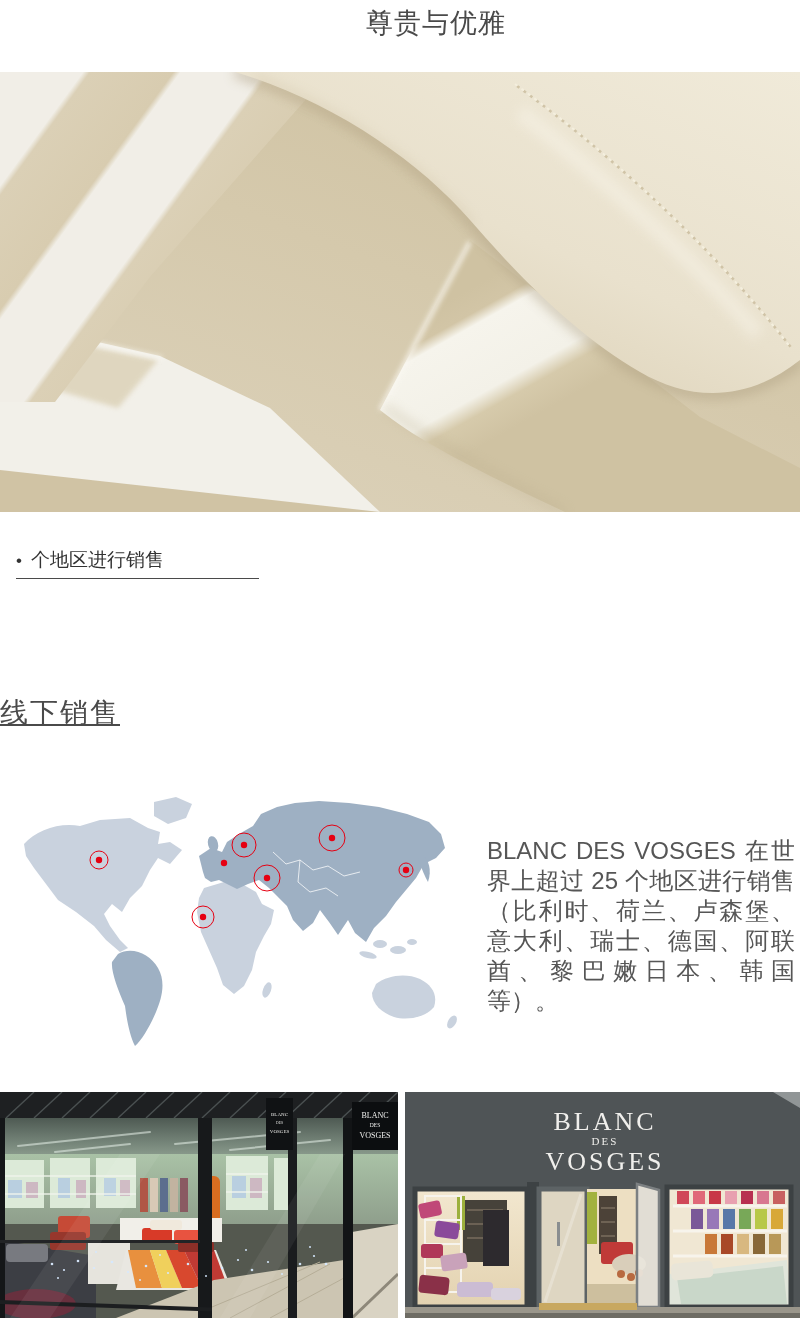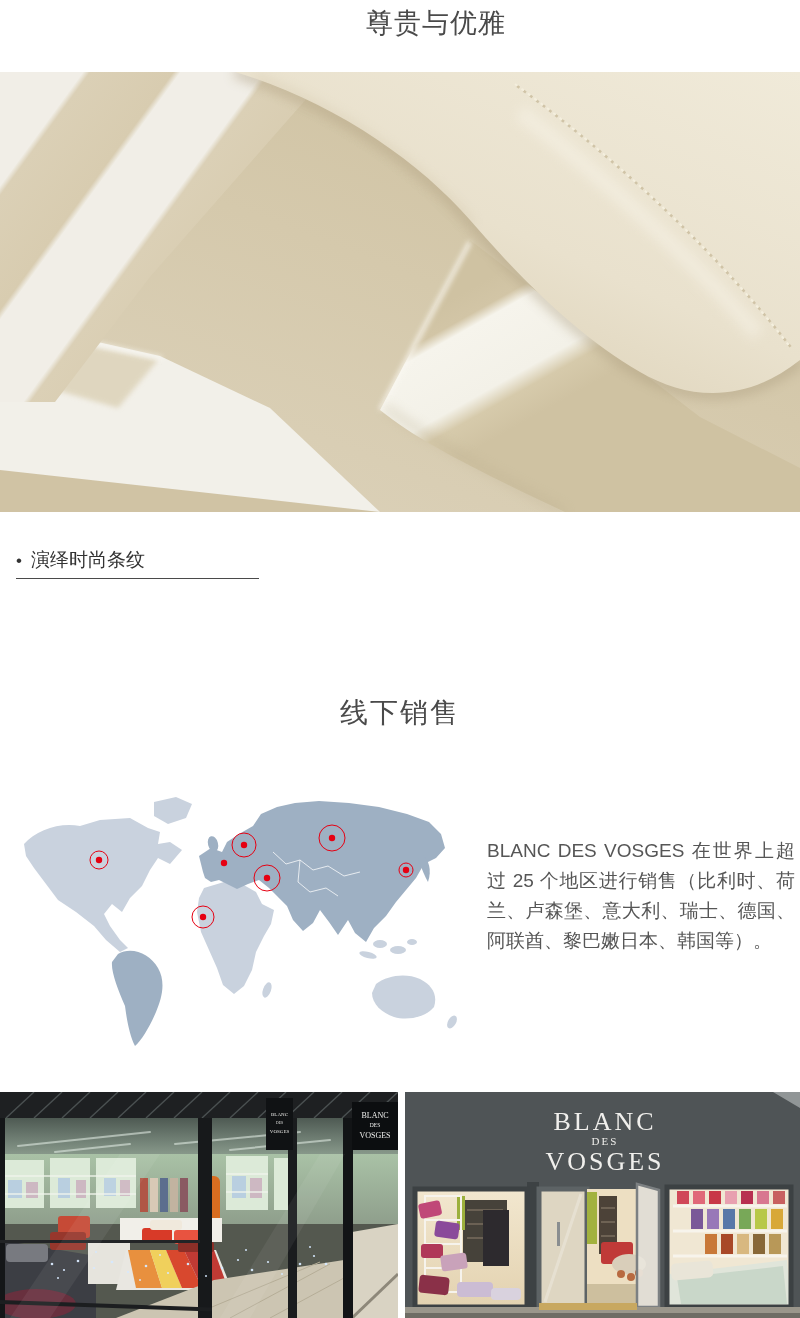--- a/index.html
+++ b/index.html
@@ -2,39 +2,39 @@
 <html><head>
 <meta charset="utf-8">
 <style>
   html,body{margin:0;padding:0;background:#fff;}
   #page{position:relative;width:800px;height:1318px;background:#fff;overflow:hidden;
         font-family:"Liberation Sans","DejaVu Sans",sans-serif;}
 
   
   .hero-title{position:absolute;top:5px;left:0;width:800px;text-align:center;
     font-size:27px;color:#4a4a4a;letter-spacing:1px;margin-left:36px;}
-  .section2-title{position:absolute;top:694px;left:0;width:800px;text-align:center;
-    font-size:28px;color:#4a4a4a;letter-spacing:2px;}
+  .section2-title{position:absolute;top:694px;left:0;width:800px;text-align:left;
+    font-size:28px;color:#4a4a4a;letter-spacing:2px;text-decoration:underline;}
 
   
   .hero-img{position:absolute;top:72px;left:0;width:800px;height:440px;display:block;}
 
   
   .feature-row{position:absolute;top:547px;left:16px;font-size:19px;color:#333;
     display:flex;align-items:center;gap:9px;}
   .feature-bullet{font-size:17px;color:#333;line-height:1;}
   .feature-underline{position:absolute;top:578px;left:16px;width:243px;height:1px;background:#4a4a4a;}
   .feature-desc{position:absolute;top:600px;left:31px;width:740px;font-size:17px;color:#3f3f3f;line-height:26px;}
 
   
   .map-svg{position:absolute;top:792px;left:8px;width:460px;height:260px;}
   .map-light{fill:#c9d2de;}
   .map-dark{fill:#9eb0c3;}
   .map-border{fill:none;stroke:#ffffff;stroke-width:1;opacity:.75;}
-  .offline-desc{position:absolute;top:836px;left:487px;width:308px;font-size:19px;
+  .offline-desc{position:absolute;top:836px;left:487px;width:308px;font-size:24px;
     color:#565656;line-height:30px;text-align:justify;}
 
   
   .photo-left{position:absolute;top:1092px;left:0;width:398px;height:226px;display:block;}
   .photo-right{position:absolute;top:1092px;left:405px;width:395px;height:226px;display:block;}
   .sign-serif{font-family:"Liberation Serif","DejaVu Serif",serif;fill:#f0efec;}
 </style>
 </head>
 <body>
 
@@ -95,21 +95,21 @@
     <path d="M235,0 L800,0 L800,288 C745,332 688,328 640,300 C578,264 520,206 470,148 C418,88 330,28 235,0 Z" fill="url(#gDuvet)"></path>
     <path d="M255,6 C345,40 420,95 472,152" stroke="#cbbd9e" stroke-width="7" fill="none" opacity="0.4" filter="url(#soft)"></path>
     <path d="M520,40 C615,115 700,195 758,262" stroke="#f8f4e9" stroke-width="16" fill="none" opacity="0.5" filter="url(#soft)"></path>
 
     <path d="M517,14 C632,98 728,194 793,278" stroke="#c9bc9c" stroke-width="2.5" fill="none" stroke-dasharray="3 5" opacity="0.8"></path>
     <path d="M515,12 C630,96 726,192 791,276" stroke="#f4efde" stroke-width="2" fill="none" stroke-dasharray="3 5"></path>
   </svg>
 
   <div class="feature-row">
     <span class="feature-bullet">•</span>
-    <span>演绎时尚条纹</span>
+    <span>个地区进行销售</span>
   </div>
   <div class="feature-underline"></div>
 
   <div class="section2-title">线下销售</div>
 
   <svg class="map-svg" viewBox="0 0 460 260" aria-hidden="true">
 
     <path class="map-light" d="M146,10 L168,5 L184,12 L178,26 L160,32 L146,24 Z"></path>
 
     <path class="map-light" d="M16,52 C28,38 52,30 72,34 L92,28 L122,26 L140,36 L152,40 L150,52 L162,50 L174,58

